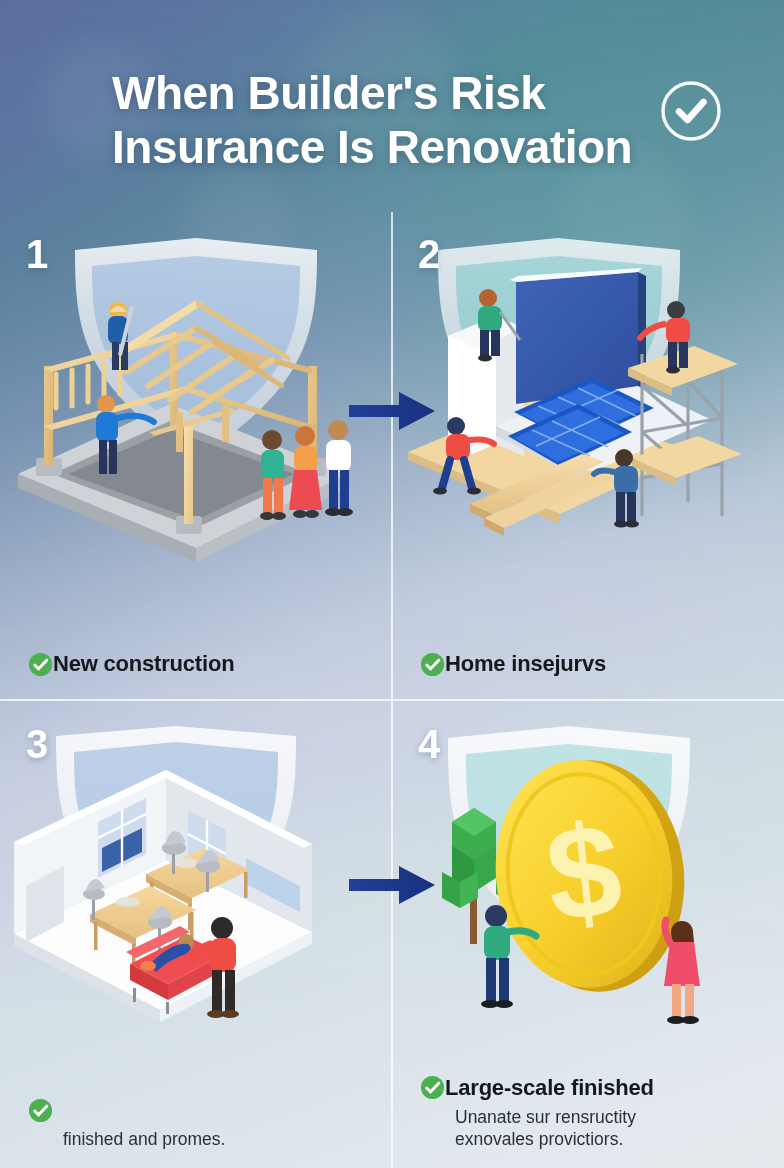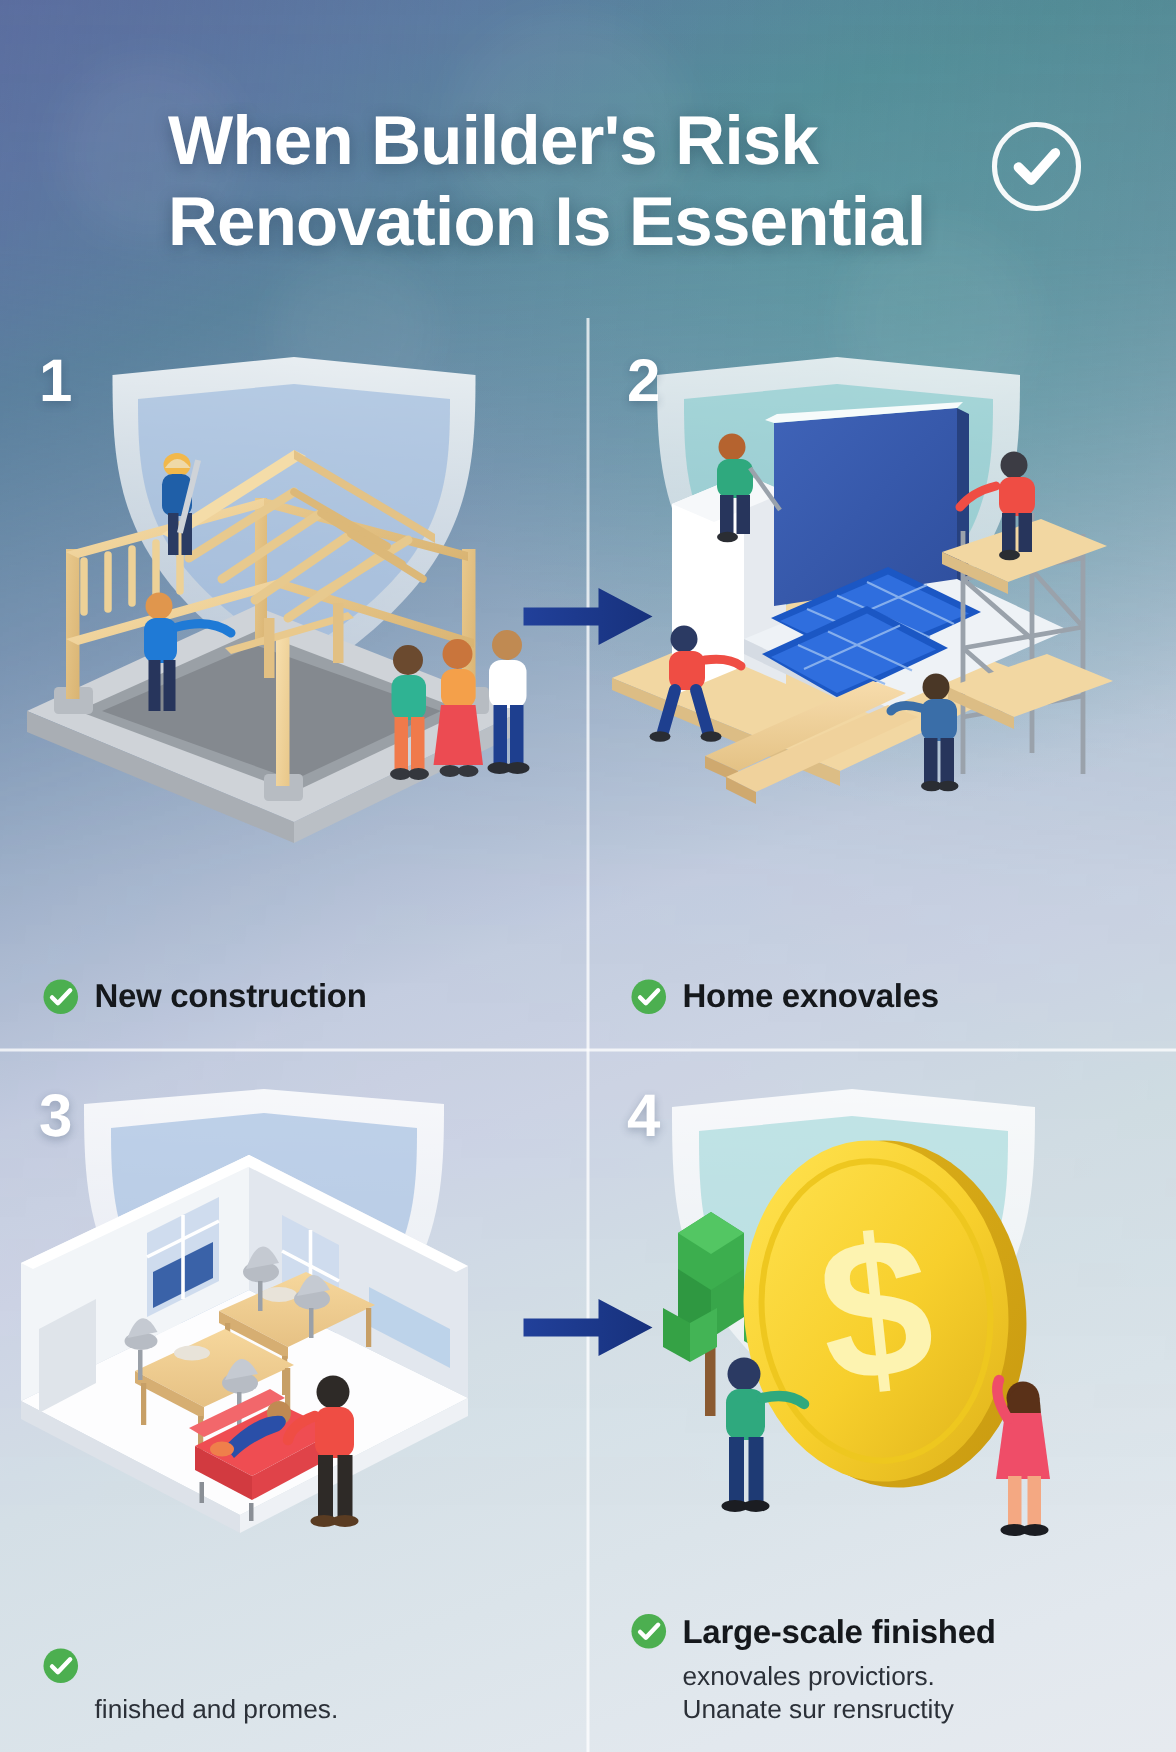--- a/index.html
+++ b/index.html
@@ -102,21 +102,21 @@
     z-index: 2;
   }
   .scene svg { display: block; width: 100%; height: 100%; }
 
   
   .caption {
     position: absolute; left: 28px; right: 16px; bottom: 18px;
     z-index: 4;
   }
   .cap-head {
-    display: flex; align-items: center; gap: 10px;
+    display: flex; align-items: center; 
     margin-bottom: 5px;
   }
   .check-badge {
     flex: 0 0 auto; width: 25px; height: 25px;
   }
   .cap-title {
     font-size: 22px; font-weight: bold; color: #15181c;
     letter-spacing: -0.2px; white-space: nowrap;
   }
   .cap-body {
@@ -140,21 +140,21 @@
 
   <div class="bg-blend"></div>
   <div class="bokeh" style="left:40px; top:40px; width:120px; height:120px;"></div>
   <div class="bokeh" style="left:300px; top:10px; width:160px; height:150px;"></div>
   <div class="bokeh" style="left:560px; top:150px; width:130px; height:130px;"></div>
   <div class="bokeh" style="left:180px; top:170px; width:110px; height:100px;"></div>
 
   <div class="header">
     <div class="title">
       <span class="title-line">When Builder's Risk</span>
-      <span class="title-line">Renovation Is Essential</span>
+      <span class="title-line">Insurance Is Renovation</span>
     </div>
   </div>
   <svg class="title-check" viewBox="0 0 66 66">
     <circle cx="33" cy="33" r="28" fill="none" stroke="#ffffff" stroke-width="3.4" opacity="0.95"></circle>
     <path d="M21 33.5 L29.5 42 L45.5 24" fill="none" stroke="#ffffff" stroke-width="6.5" stroke-linecap="round" stroke-linejoin="round"></path>
   </svg>
 
   <div class="divider-v"></div>
   <div class="divider-h"></div>
 
@@ -400,21 +400,21 @@
             <path d="M222 236 q-14 -4 -20 2" stroke="#3a6ea8" stroke-width="6" fill="none" stroke-linecap="round"></path>
           </g>
         </svg>
       </div>
       <div class="caption">
         <div class="cap-head">
           <svg class="check-badge" viewBox="0 0 26 26">
             <circle cx="13" cy="13" r="12" fill="#4caf50"></circle>
             <path d="M7 13.5 L11 17.5 L19.5 8.5" fill="none" stroke="#ffffff" stroke-width="3.1" stroke-linecap="round" stroke-linejoin="round"></path>
           </svg>
-          <span class="cap-title">Home exnovales</span>
+          <span class="cap-title">Home insejurvs</span>
         </div>
       </div>
     </div>
 
     <div class="panel">
       <div class="step-num">3</div>
       <div class="scene">
         <svg viewBox="0 0 392 330">
           <defs>
             <linearGradient id="sh3" x1="0" y1="0" x2="0" y2="1">
@@ -604,22 +604,22 @@
       </div>
       <div class="caption">
         <div class="cap-head">
           <svg class="check-badge" viewBox="0 0 26 26">
             <circle cx="13" cy="13" r="12" fill="#4caf50"></circle>
             <path d="M7 13.5 L11 17.5 L19.5 8.5" fill="none" stroke="#ffffff" stroke-width="3.1" stroke-linecap="round" stroke-linejoin="round"></path>
           </svg>
           <span class="cap-title">Large-scale finished</span>
         </div>
         <div class="cap-body">
+          <span class="ln">Unanate sur rensructity</span>
           <span class="ln">exnovales provictiors.</span>
-          <span class="ln">Unanate sur rensructity</span>
         </div>
       </div>
     </div>
 
   </div>
 
   <svg class="arrow arrow-1" viewBox="0 0 90 46">
     <defs>
       <linearGradient id="arrg1" x1="0" y1="0" x2="1" y2="0">
         <stop offset="0%" stop-color="#21409a"></stop>

